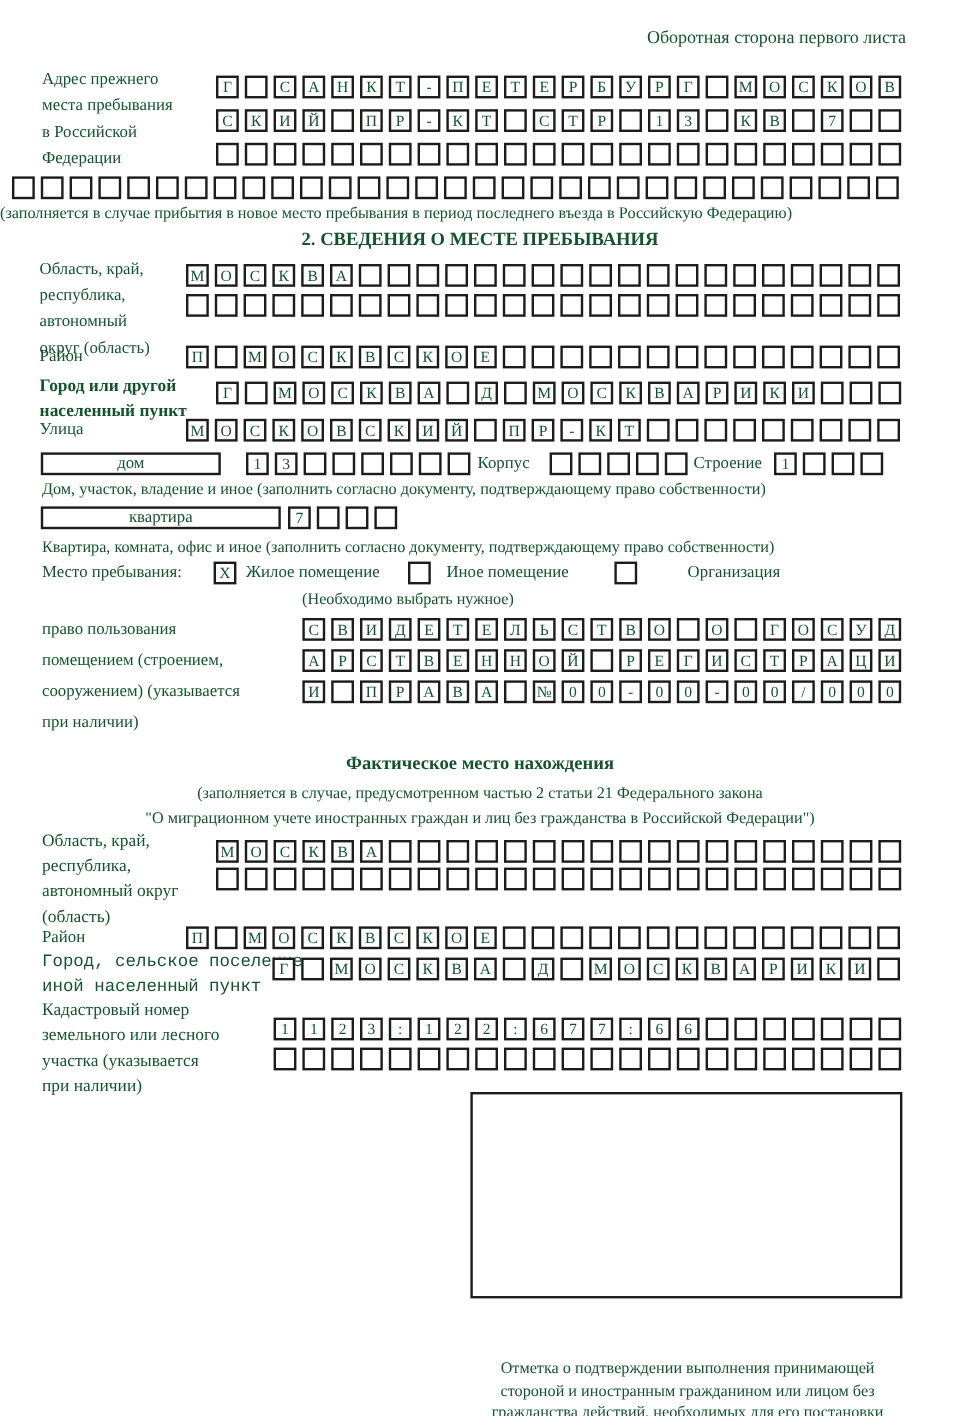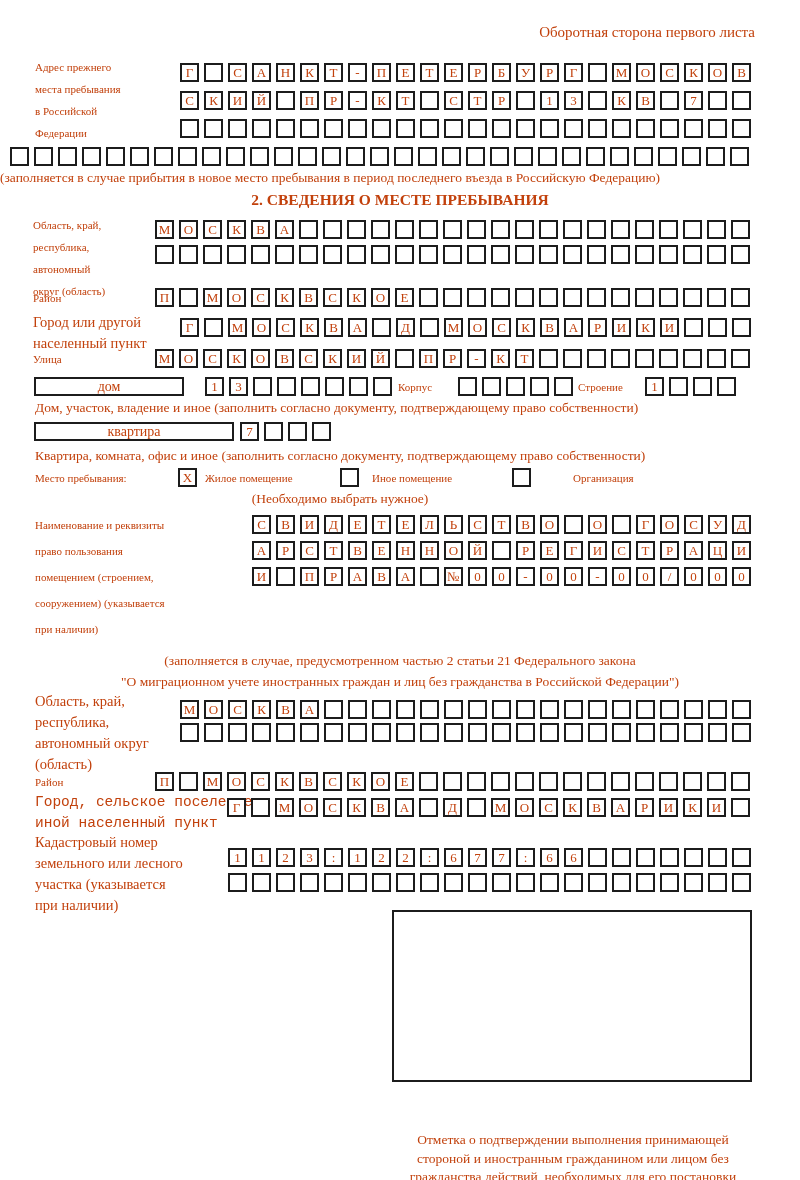--- a/index.html
+++ b/index.html
@@ -1,21 +1,21 @@
 <!DOCTYPE html>
 <html><head>
 <meta charset="utf-8">
 <style>
   html,body{margin:0;padding:0;background:#fff;}
   .sheet{
-    position:relative;width:800px;height:1180px;background:#fff;color:#c2410c;
+    position:relative;width:800px;height:1180px;background:#fff;color:#14532d;
     font-family:"Liberation Serif","DejaVu Serif",serif;overflow:hidden;
   }
   .abs{position:absolute;}
-  .lbl{font-size:11px;line-height:22px;white-space:nowrap;}
+  .lbl{font-size:14px;line-height:22px;white-space:nowrap;}
   .lbl2{font-size:14.5px;line-height:21px;white-space:nowrap;}
   .cap{font-size:13.5px;white-space:nowrap;}
   .ttl{font-size:15.5px;font-weight:bold;white-space:nowrap;}
   .boxrow{white-space:nowrap;height:20px;}
   .cell{
     display:inline-block;box-sizing:border-box;width:19px;height:19px;
     border:2px solid #1c1c1c;margin-right:5px;background:#fff;
     font-size:13px;line-height:15px;text-align:center;vertical-align:top;
     font-family:"Liberation Serif","DejaVu Serif",serif;
   }
@@ -52,21 +52,21 @@
       <div>республика,</div>
       <div>автономный</div>
       <div>округ (область)</div>
     </div>
   <div class="abs boxrow" style="left:155px;top:220px;"><span class="cell">М</span><span class="cell">О</span><span class="cell">С</span><span class="cell">К</span><span class="cell">В</span><span class="cell">А</span><span class="cell"></span><span class="cell"></span><span class="cell"></span><span class="cell"></span><span class="cell"></span><span class="cell"></span><span class="cell"></span><span class="cell"></span><span class="cell"></span><span class="cell"></span><span class="cell"></span><span class="cell"></span><span class="cell"></span><span class="cell"></span><span class="cell"></span><span class="cell"></span><span class="cell"></span><span class="cell"></span><span class="cell"></span></div>
   <div class="abs boxrow" style="left:155px;top:245px;"><span class="cell"></span><span class="cell"></span><span class="cell"></span><span class="cell"></span><span class="cell"></span><span class="cell"></span><span class="cell"></span><span class="cell"></span><span class="cell"></span><span class="cell"></span><span class="cell"></span><span class="cell"></span><span class="cell"></span><span class="cell"></span><span class="cell"></span><span class="cell"></span><span class="cell"></span><span class="cell"></span><span class="cell"></span><span class="cell"></span><span class="cell"></span><span class="cell"></span><span class="cell"></span><span class="cell"></span><span class="cell"></span></div>
 
   <div class="abs lbl" style="left:33px;top:287px;">Район</div>
   <div class="abs boxrow" style="left:155px;top:288px;"><span class="cell">П</span><span class="cell"></span><span class="cell">М</span><span class="cell">О</span><span class="cell">С</span><span class="cell">К</span><span class="cell">В</span><span class="cell">С</span><span class="cell">К</span><span class="cell">О</span><span class="cell">Е</span><span class="cell"></span><span class="cell"></span><span class="cell"></span><span class="cell"></span><span class="cell"></span><span class="cell"></span><span class="cell"></span><span class="cell"></span><span class="cell"></span><span class="cell"></span><span class="cell"></span><span class="cell"></span><span class="cell"></span><span class="cell"></span></div>
 
-  <div class="abs lbl2" style="left:33px;top:312px;">
+  <div class="abs lbl2" style="left:33px;top:312px;font-weight:bold;">
       <div>Город или другой</div>
       <div>населенный пункт</div>
     </div>
   <div class="abs boxrow" style="left:180px;top:318px;"><span class="cell">Г</span><span class="cell"></span><span class="cell">М</span><span class="cell">О</span><span class="cell">С</span><span class="cell">К</span><span class="cell">В</span><span class="cell">А</span><span class="cell"></span><span class="cell">Д</span><span class="cell"></span><span class="cell">М</span><span class="cell">О</span><span class="cell">С</span><span class="cell">К</span><span class="cell">В</span><span class="cell">А</span><span class="cell">Р</span><span class="cell">И</span><span class="cell">К</span><span class="cell">И</span><span class="cell"></span><span class="cell"></span><span class="cell"></span></div>
 
   <div class="abs lbl" style="left:33px;top:348px;">Улица</div>
   <div class="abs boxrow" style="left:155px;top:349px;"><span class="cell">М</span><span class="cell">О</span><span class="cell">С</span><span class="cell">К</span><span class="cell">О</span><span class="cell">В</span><span class="cell">С</span><span class="cell">К</span><span class="cell">И</span><span class="cell">Й</span><span class="cell"></span><span class="cell">П</span><span class="cell">Р</span><span class="cell">-</span><span class="cell">К</span><span class="cell">Т</span><span class="cell"></span><span class="cell"></span><span class="cell"></span><span class="cell"></span><span class="cell"></span><span class="cell"></span><span class="cell"></span><span class="cell"></span><span class="cell"></span></div>
 
   <div class="abs wbox" style="left:34px;top:377px;width:150px;">дом</div>
   <div class="abs boxrow" style="left:205px;top:377px;"><span class="cell">1</span><span class="cell">3</span><span class="cell"></span><span class="cell"></span><span class="cell"></span><span class="cell"></span><span class="cell"></span><span class="cell"></span></div>
@@ -83,30 +83,30 @@
   <div class="abs lbl" style="left:35px;top:467px;">Место пребывания:</div>
   <span class="abs cell" style="left:178px;top:468px;">X</span>
   <div class="abs lbl" style="left:205px;top:467px;">Жилое помещение</div>
   <span class="abs cell" style="left:340px;top:468px;"></span>
   <div class="abs lbl" style="left:372px;top:467px;">Иное помещение</div>
   <span class="abs cell" style="left:512px;top:468px;"></span>
   <div class="abs lbl" style="left:556px;top:467px;margin-left:17px;">Организация</div>
   <div class="abs cap center" style="left:190px;top:491px;width:300px;">(Необходимо выбрать нужное)</div>
 
   <div class="abs lbl" style="left:35px;top:512px;line-height:26px;">
-      <div>Наименование и реквизиты</div>
       <div>право пользования</div>
       <div>помещением (строением,</div>
       <div>сооружением) (указывается</div>
       <div>при наличии)</div>
     </div>
   <div class="abs boxrow" style="left:252px;top:515px;"><span class="cell">С</span><span class="cell">В</span><span class="cell">И</span><span class="cell">Д</span><span class="cell">Е</span><span class="cell">Т</span><span class="cell">Е</span><span class="cell">Л</span><span class="cell">Ь</span><span class="cell">С</span><span class="cell">Т</span><span class="cell">В</span><span class="cell">О</span><span class="cell"></span><span class="cell">О</span><span class="cell"></span><span class="cell">Г</span><span class="cell">О</span><span class="cell">С</span><span class="cell">У</span><span class="cell">Д</span></div>
   <div class="abs boxrow" style="left:252px;top:541px;"><span class="cell">А</span><span class="cell">Р</span><span class="cell">С</span><span class="cell">Т</span><span class="cell">В</span><span class="cell">Е</span><span class="cell">Н</span><span class="cell">Н</span><span class="cell">О</span><span class="cell">Й</span><span class="cell"></span><span class="cell">Р</span><span class="cell">Е</span><span class="cell">Г</span><span class="cell">И</span><span class="cell">С</span><span class="cell">Т</span><span class="cell">Р</span><span class="cell">А</span><span class="cell">Ц</span><span class="cell">И</span></div>
   <div class="abs boxrow" style="left:252px;top:567px;"><span class="cell">И</span><span class="cell"></span><span class="cell">П</span><span class="cell">Р</span><span class="cell">А</span><span class="cell">В</span><span class="cell">А</span><span class="cell"></span><span class="cell">№</span><span class="cell">0</span><span class="cell">0</span><span class="cell">-</span><span class="cell">0</span><span class="cell">0</span><span class="cell">-</span><span class="cell">0</span><span class="cell">0</span><span class="cell">/</span><span class="cell">0</span><span class="cell">0</span><span class="cell">0</span></div>
 
+  <div class="abs ttl center" style="left:0;top:628px;width:800px;">Фактическое место нахождения</div>
   <div class="abs cap center" style="left:0;top:653px;width:800px;">(заполняется в случае, предусмотренном частью 2 статьи 21 Федерального закона</div>
   <div class="abs cap center" style="left:0;top:674px;width:800px;">"О миграционном учете иностранных граждан и лиц без гражданства в Российской Федерации")</div>
 
   <div class="abs lbl2" style="left:35px;top:691px;">
       <div>Область, край,</div>
       <div>республика,</div>
       <div>автономный округ</div>
       <div>(область)</div>
     </div>
   <div class="abs boxrow" style="left:180px;top:700px;"><span class="cell">М</span><span class="cell">О</span><span class="cell">С</span><span class="cell">К</span><span class="cell">В</span><span class="cell">А</span><span class="cell"></span><span class="cell"></span><span class="cell"></span><span class="cell"></span><span class="cell"></span><span class="cell"></span><span class="cell"></span><span class="cell"></span><span class="cell"></span><span class="cell"></span><span class="cell"></span><span class="cell"></span><span class="cell"></span><span class="cell"></span><span class="cell"></span><span class="cell"></span><span class="cell"></span><span class="cell"></span></div>

